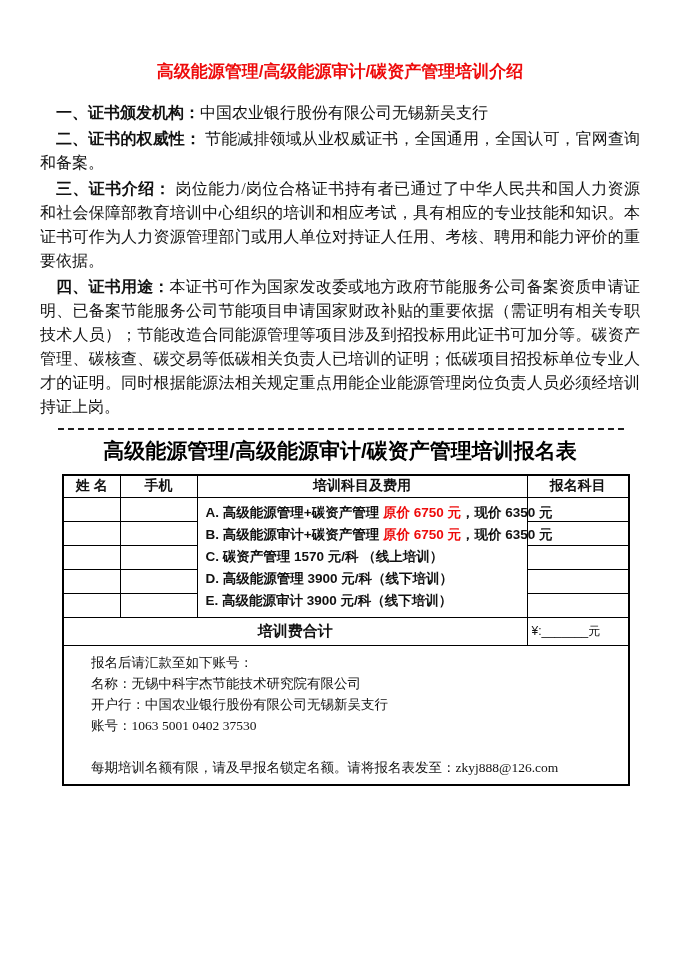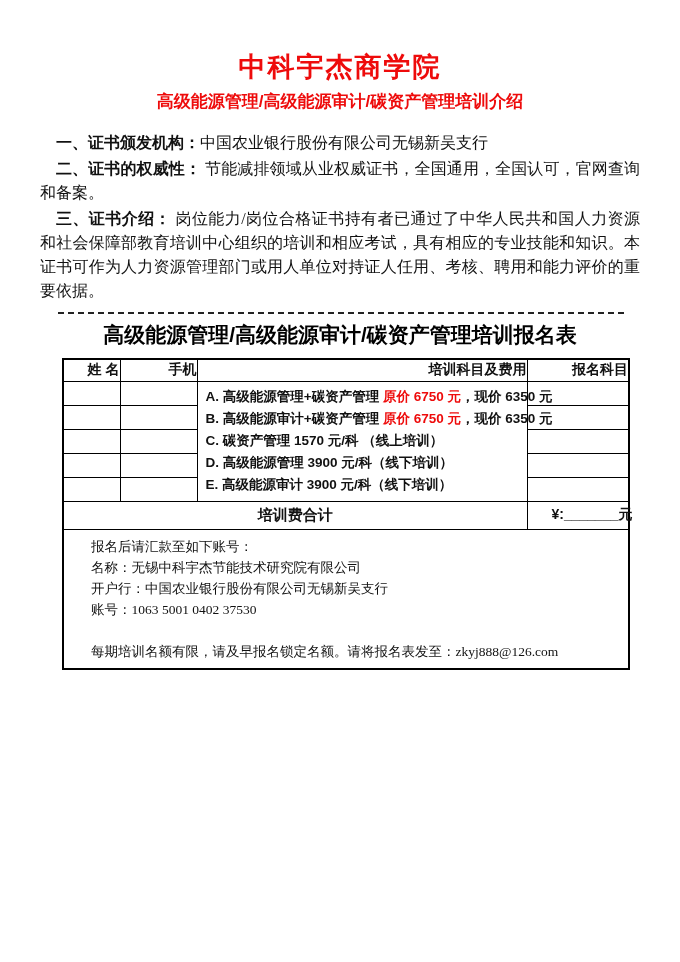--- a/index.html
+++ b/index.html
@@ -43,64 +43,66 @@
   }
 
   table.signup {
     margin:9px 0 0 22px; width:566px;
     border-collapse:collapse; table-layout:fixed;
     border:2px solid #000;
     font-family:"Liberation Sans","DejaVu Sans",sans-serif;
   }
   table.signup th, table.signup td { border:1px solid #000; }
   tr.hdr th {
-    height:22px; font-size:14px; font-weight:bold; text-align:right;
+    height:22px; font-size:14px; font-weight:bold; text-align:center;
     vertical-align:middle; padding:0;
   }
   tr.body-row { height:24px; }
   td.fill-cell { background:#fff; }
   td.course-cell {
     vertical-align:middle; padding:4px 4px 4px 8px;
   }
   .course-line {
     font-size:13.5px; line-height:22px; font-weight:bold; white-space:nowrap;
   }
   .course-line .price-red { color:#ee0b0b; }
   tr.total-row { height:28px; }
   td.total-label-cell {
     text-align:center; font-weight:bold; font-size:15px; vertical-align:middle;
   }
   td.total-value-cell {
-    font-size:14px; font-weight:bold; padding-left:24px; vertical-align:middle;
+    font-size:12px; font-weight:normal; padding-left:4px; vertical-align:middle;
     white-space:nowrap;
   }
   td.payment-cell {
     height:108px; vertical-align:top; padding:6px 27px;
     font-family:"Liberation Serif","DejaVu Serif",serif;
   }
   .pay-line { font-size:13.5px; line-height:21px; font-weight:normal; }
   .pay-note { font-size:13.5px; line-height:21px; margin-top:21px; }
 </style>
 </head>
 <body>
 
 <div class="page">
 
-  <div class="doc-title">中科宇杰商学院</div>
   <div class="doc-subtitle">高级能源管理/高级能源审计/碳资产管理培训介绍</div>
 
   <div class="sections">
     <div class="section-para">
       <span class="sec-label">一、证书颁发机构：</span><span>中国农业银行股份有限公司无锡新吴支行</span>
     </div>
     <div class="section-para">
       <span class="sec-label">二、证书的权威性：</span><span> 节能减排领域从业权威证书，全国通用，全国认可，官网查询和备案。</span>
     </div>
     <div class="section-para">
       <span class="sec-label">三、证书介绍：</span><span> 岗位能力/岗位合格证书持有者已通过了中华人民共和国人力资源和社会保障部教育培训中心组织的培训和相应考试，具有相应的专业技能和知识。本证书可作为人力资源管理部门或用人单位对持证人任用、考核、聘用和能力评价的重要依据。</span>
+    </div>
+    <div class="section-para">
+      <span class="sec-label">四、证书用途：</span><span>本证书可作为国家发改委或地方政府节能服务公司备案资质申请证明、已备案节能服务公司节能项目申请国家财政补贴的重要依据（需证明有相关专职技术人员）；节能改造合同能源管理等项目涉及到招投标用此证书可加分等。碳资产管理、碳核查、碳交易等低碳相关负责人已培训的证明；低碳项目招投标单位专业人才的证明。同时根据能源法相关规定重点用能企业能源管理岗位负责人员必须经培训持证上岗。</span>
     </div>
   </div>
 
   <div class="dashed-sep"></div>
 
   <div class="form-heading">高级能源管理/高级能源审计/碳资产管理培训报名表</div>
 
   <table class="signup">
     <colgroup>
       <col style="width:57px">

